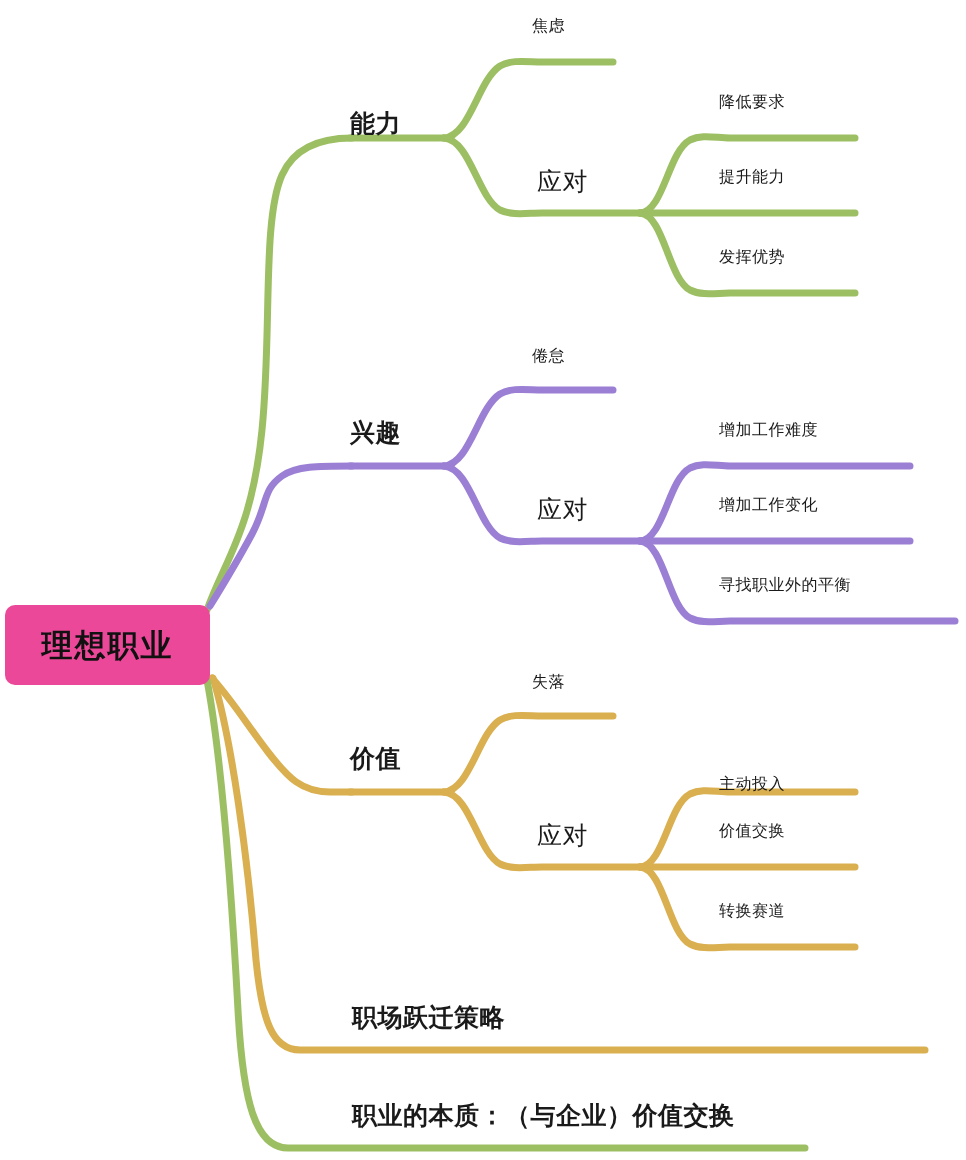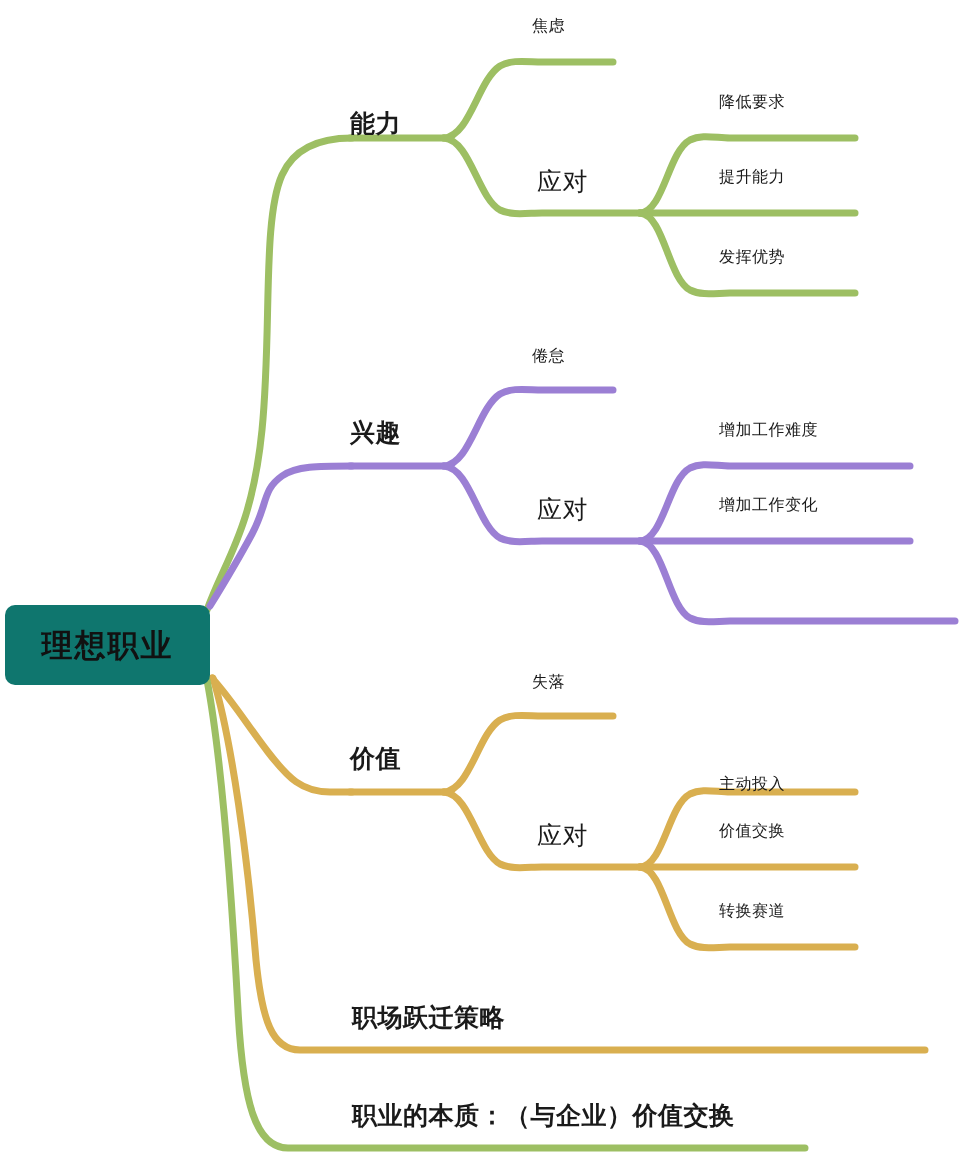--- a/index.html
+++ b/index.html
@@ -98,21 +98,21 @@
     <path d="M 444,792 C 470,794 478,852 500,864 C 512,870 528,867 542,867 L 640,867" fill="none" stroke="#D9AF50" stroke-width="7" stroke-linecap="round"></path>
     <path d="M 640,867 C 664,865 668,806 690,794 C 702,788 716,792 730,792 L 855,792" fill="none" stroke="#D9AF50" stroke-width="7" stroke-linecap="round"></path>
     <path d="M 640,867 L 855,867" fill="none" stroke="#D9AF50" stroke-width="7" stroke-linecap="round"></path>
     <path d="M 640,867 C 664,869 668,932 690,944 C 702,950 716,947 730,947 L 855,947" fill="none" stroke="#D9AF50" stroke-width="7" stroke-linecap="round"></path>
 
     <path d="M 213,678 C 232,740 248,860 256,960 C 262,1020 272,1050 300,1050 L 925,1050" fill="none" stroke="#D9AF50" stroke-width="7" stroke-linecap="round"></path>
 
     <path d="M 207,680 C 222,760 232,900 238,1010 C 243,1104 256,1148 288,1148 L 805,1148" fill="none" stroke="#9DBF63" stroke-width="7" stroke-linecap="round"></path>
   </svg>
 
-  <div class="root-node" style="left: 5px; top: 605px; width: 205px; height: 80px; background: #0f766e;">
+  <div class="root-node" style="left: 5px; top: 605px; width: 205px; height: 80px; background: #ec4899;">
     <span class="root-text">理想职业</span>
   </div>
 
   <div class="node-label lvl1" style="left:350px; top:90px;margin-top:21px;">能力</div>
 
   <div class="node-label leaf" style="left:532px; top:18px;">焦虑</div>
 
   <div class="node-label lvl2" style="left:537px; top:169px;">应对</div>
 
   <div class="node-label leaf" style="left:719px; top:94px;">降低要求</div>
@@ -124,20 +124,21 @@
   <div class="node-label lvl1" style="left:350px; top:420px;">兴趣</div>
 
   <div class="node-label leaf" style="left:532px; top:348px;">倦怠</div>
 
   <div class="node-label lvl2" style="left:537px; top:497px;">应对</div>
 
   <div class="node-label leaf" style="left:719px; top:422px;">增加工作难度</div>
 
   <div class="node-label leaf" style="left:719px; top:497px;">增加工作变化</div>
 
+  <div class="node-label leaf" style="left:719px; top:577px;">寻找职业外的平衡</div>
 
   <div class="node-label lvl1" style="left:350px; top:746px;">价值</div>
 
   <div class="node-label leaf" style="left:532px; top:674px;">失落</div>
 
   <div class="node-label lvl2" style="left:537px; top:823px;">应对</div>
 
   <div class="node-label leaf" style="left:719px; top:748px;margin-top:28px;">主动投入</div>
 
   <div class="node-label leaf" style="left:719px; top:823px;">价值交换</div>

